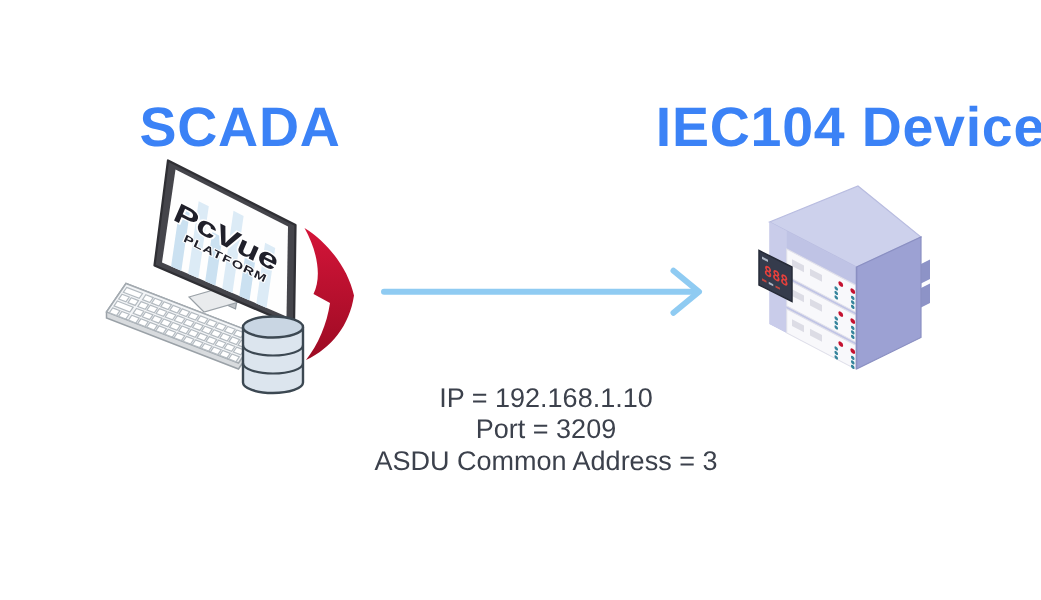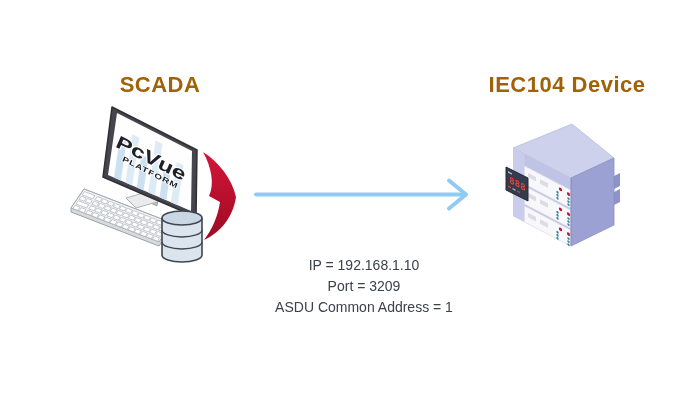--- a/index.html
+++ b/index.html
@@ -5,52 +5,52 @@
   html,body{margin:0;padding:0;background:#ffffff;}
   .canvas{
     position:relative;
     width:694px;height:400px;
     background:#ffffff;
     overflow:hidden;
     font-family:"Liberation Sans", sans-serif;
   }
   .title{
     position:absolute;
-    font-size:22px;
+    font-size:37px;
     font-weight:700;
     line-height:30px;
-    color:#a16207;
+    color:#3b82f6;
     text-align:center;
     letter-spacing:0.5px;
   }
   .title-scada{left:60px;top:70px;width:200px;}
   .title-device{left:416px;top:70px;width:302px;}
   .conn-info{
     position:absolute;
     left:214px;top:255px;width:300px;
     text-align:center;
-    font-size:14px;
+    font-size:18px;
     line-height:21px;
     color:#3C414C;
   }
   svg{position:absolute;left:0;top:0;}
 </style>
 </head>
 <body>
 
 <div class="canvas">
 
   <div class="title title-scada">SCADA</div>
 
   <div class="title title-device">IEC104 Device</div>
 
   <div class="conn-info">
     <div>IP = 192.168.1.10</div>
     <div>Port = 3209</div>
-    <div>ASDU Common Address = 1</div>
+    <div>ASDU Common Address = 3</div>
   </div>
 
   <svg width="694" height="400" viewBox="0 0 694 400">
     <defs>
       <clipPath id="screenClip">
           <path d="M117,113 L192,151 L191,211 L108,175 Z"></path>
         </clipPath>
       <linearGradient id="swooshGrad" x1="0" y1="0" x2="0" y2="1">
         <stop offset="0" stop-color="#D41539"></stop>
         <stop offset="1" stop-color="#9C0B23"></stop>

